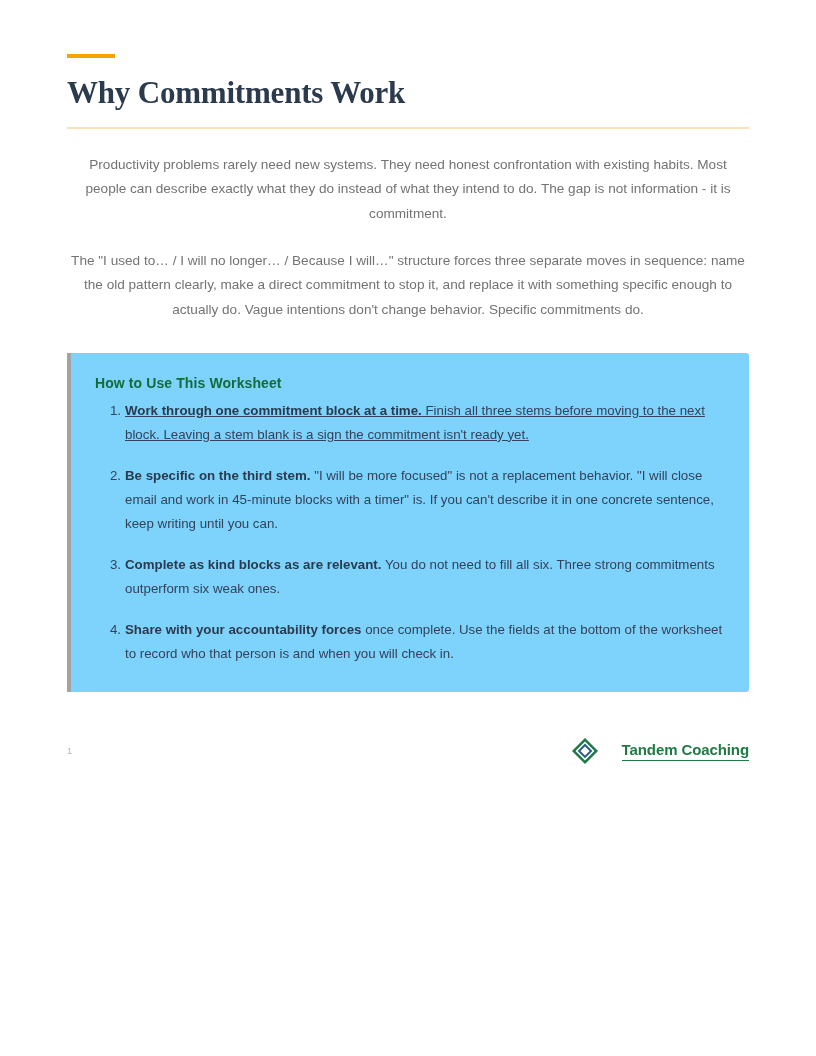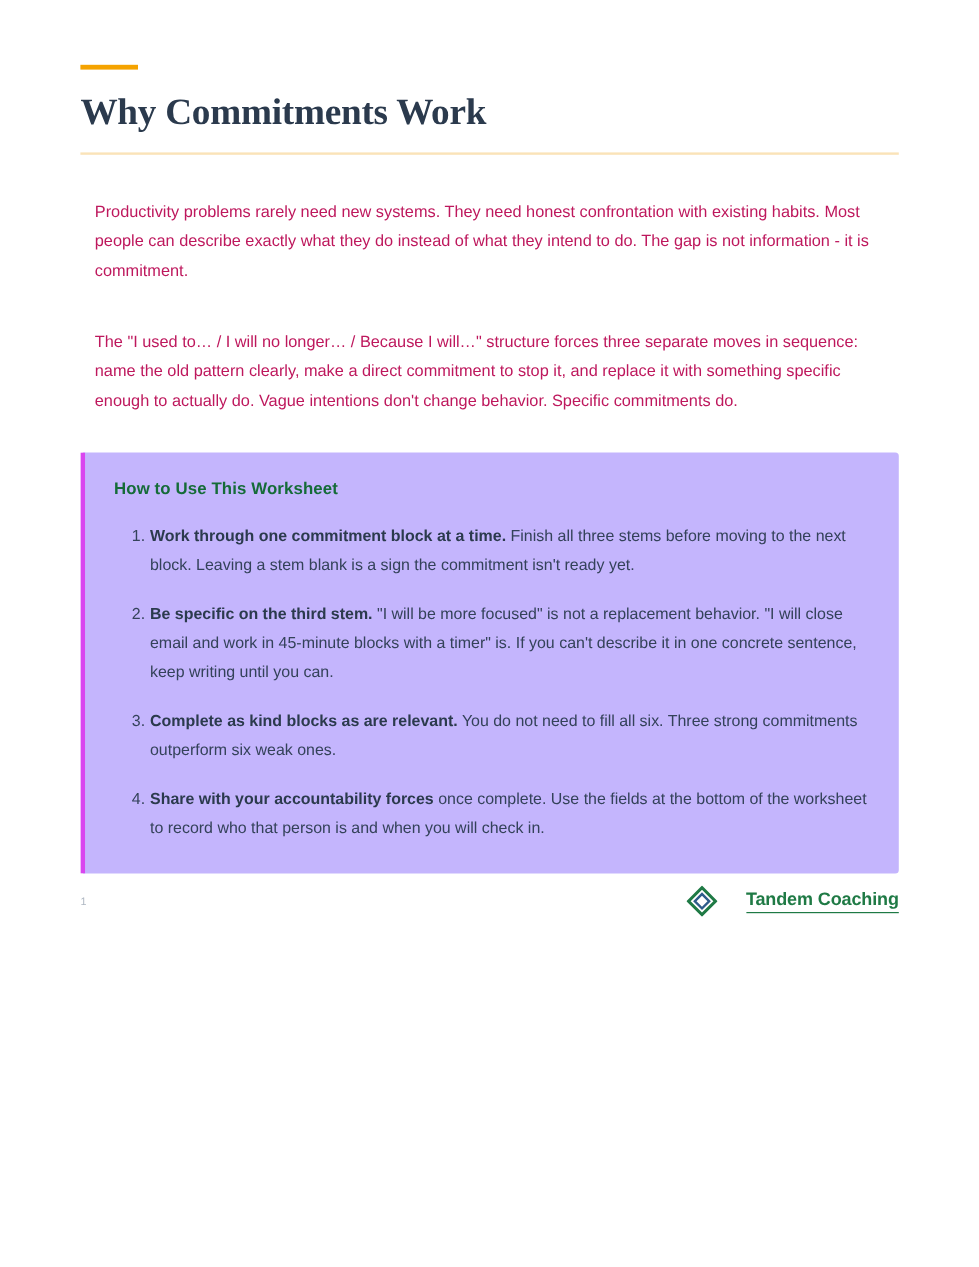--- a/index.html
+++ b/index.html
@@ -50,37 +50,37 @@
     width: 682px;
     height: 2px;
     background: #FAE3B8;
     margin-top: 16px;
   }
 
   
   .para {
     font-size: 13.6px;
     line-height: 24.6px;
-    color: #be185d;
-    margin: 12px;
+    color: #737373;
+    margin: 0;
     padding-top: 22px;
-    text-align: left;
+    text-align: center;
   }
   .para:first-of-type {
     padding-top: 24px;
   }
 
   
   .callout {
     position: relative;
     margin-top: 31px;
     width: 682px;
     box-sizing: border-box;
-    background: #c4b5fd;
-    border-left: 4px solid #d946ef;
+    background: #7dd3fc;
+    border-left: 4px solid #a3a3a3;
     border-radius: 0 3px 3px 0;
     padding: 22px 26px 26px 24px;
   }
 
   .callout-title {
     font-size: 14px;
     font-weight: bold;
     color: #156B38;
     margin: 0 0 6px 0;
     letter-spacing: 0.1px;
@@ -94,21 +94,22 @@
   }
   .callout-list li {
     position: relative;
     counter-increment: howto;
     font-size: 13.3px;
     line-height: 23.6px;
     color: #34425A;
     margin-top: 18px;
   }
   .callout-list li:first-child {
-    margin-top: 20px;
+    margin-top: 8px;
+    text-decoration: underline;
   }
   .callout-list li::before {
     content: counter(howto) ".";
     position: absolute;
     left: -22px;
     top: 0;
     width: 18px;
     text-align: right;
     color: #34425A;
     font-size: 13.3px;

